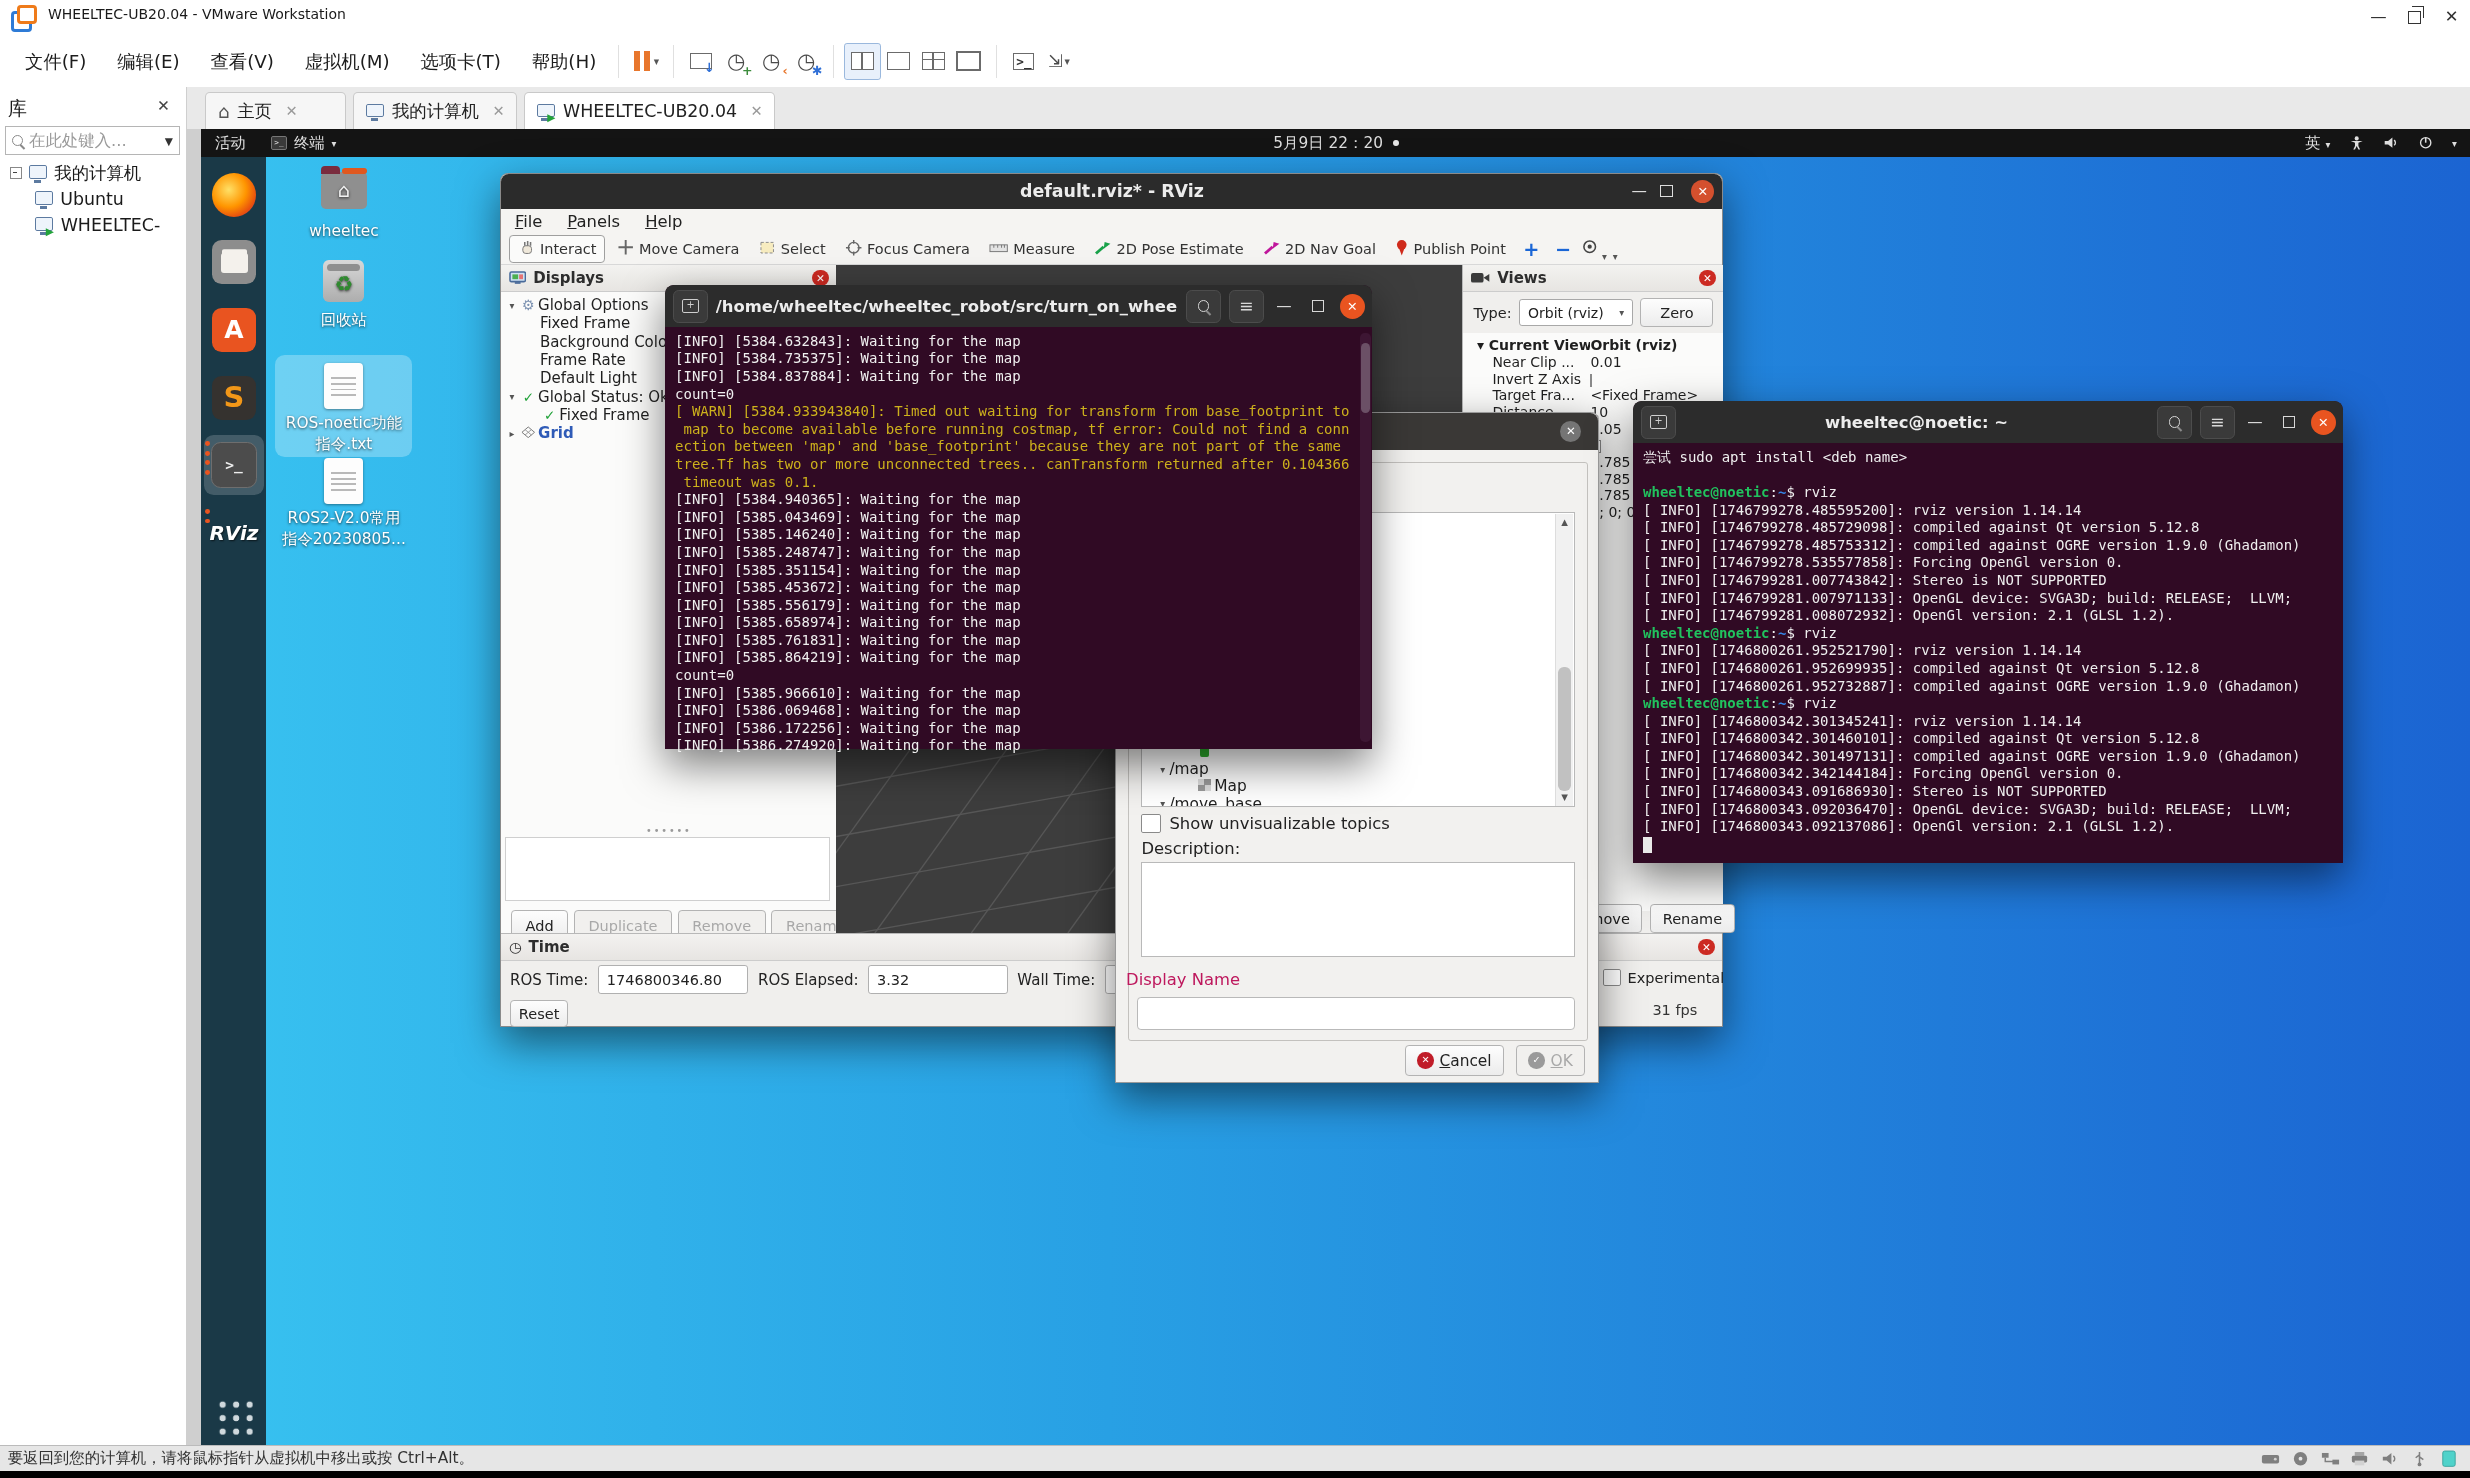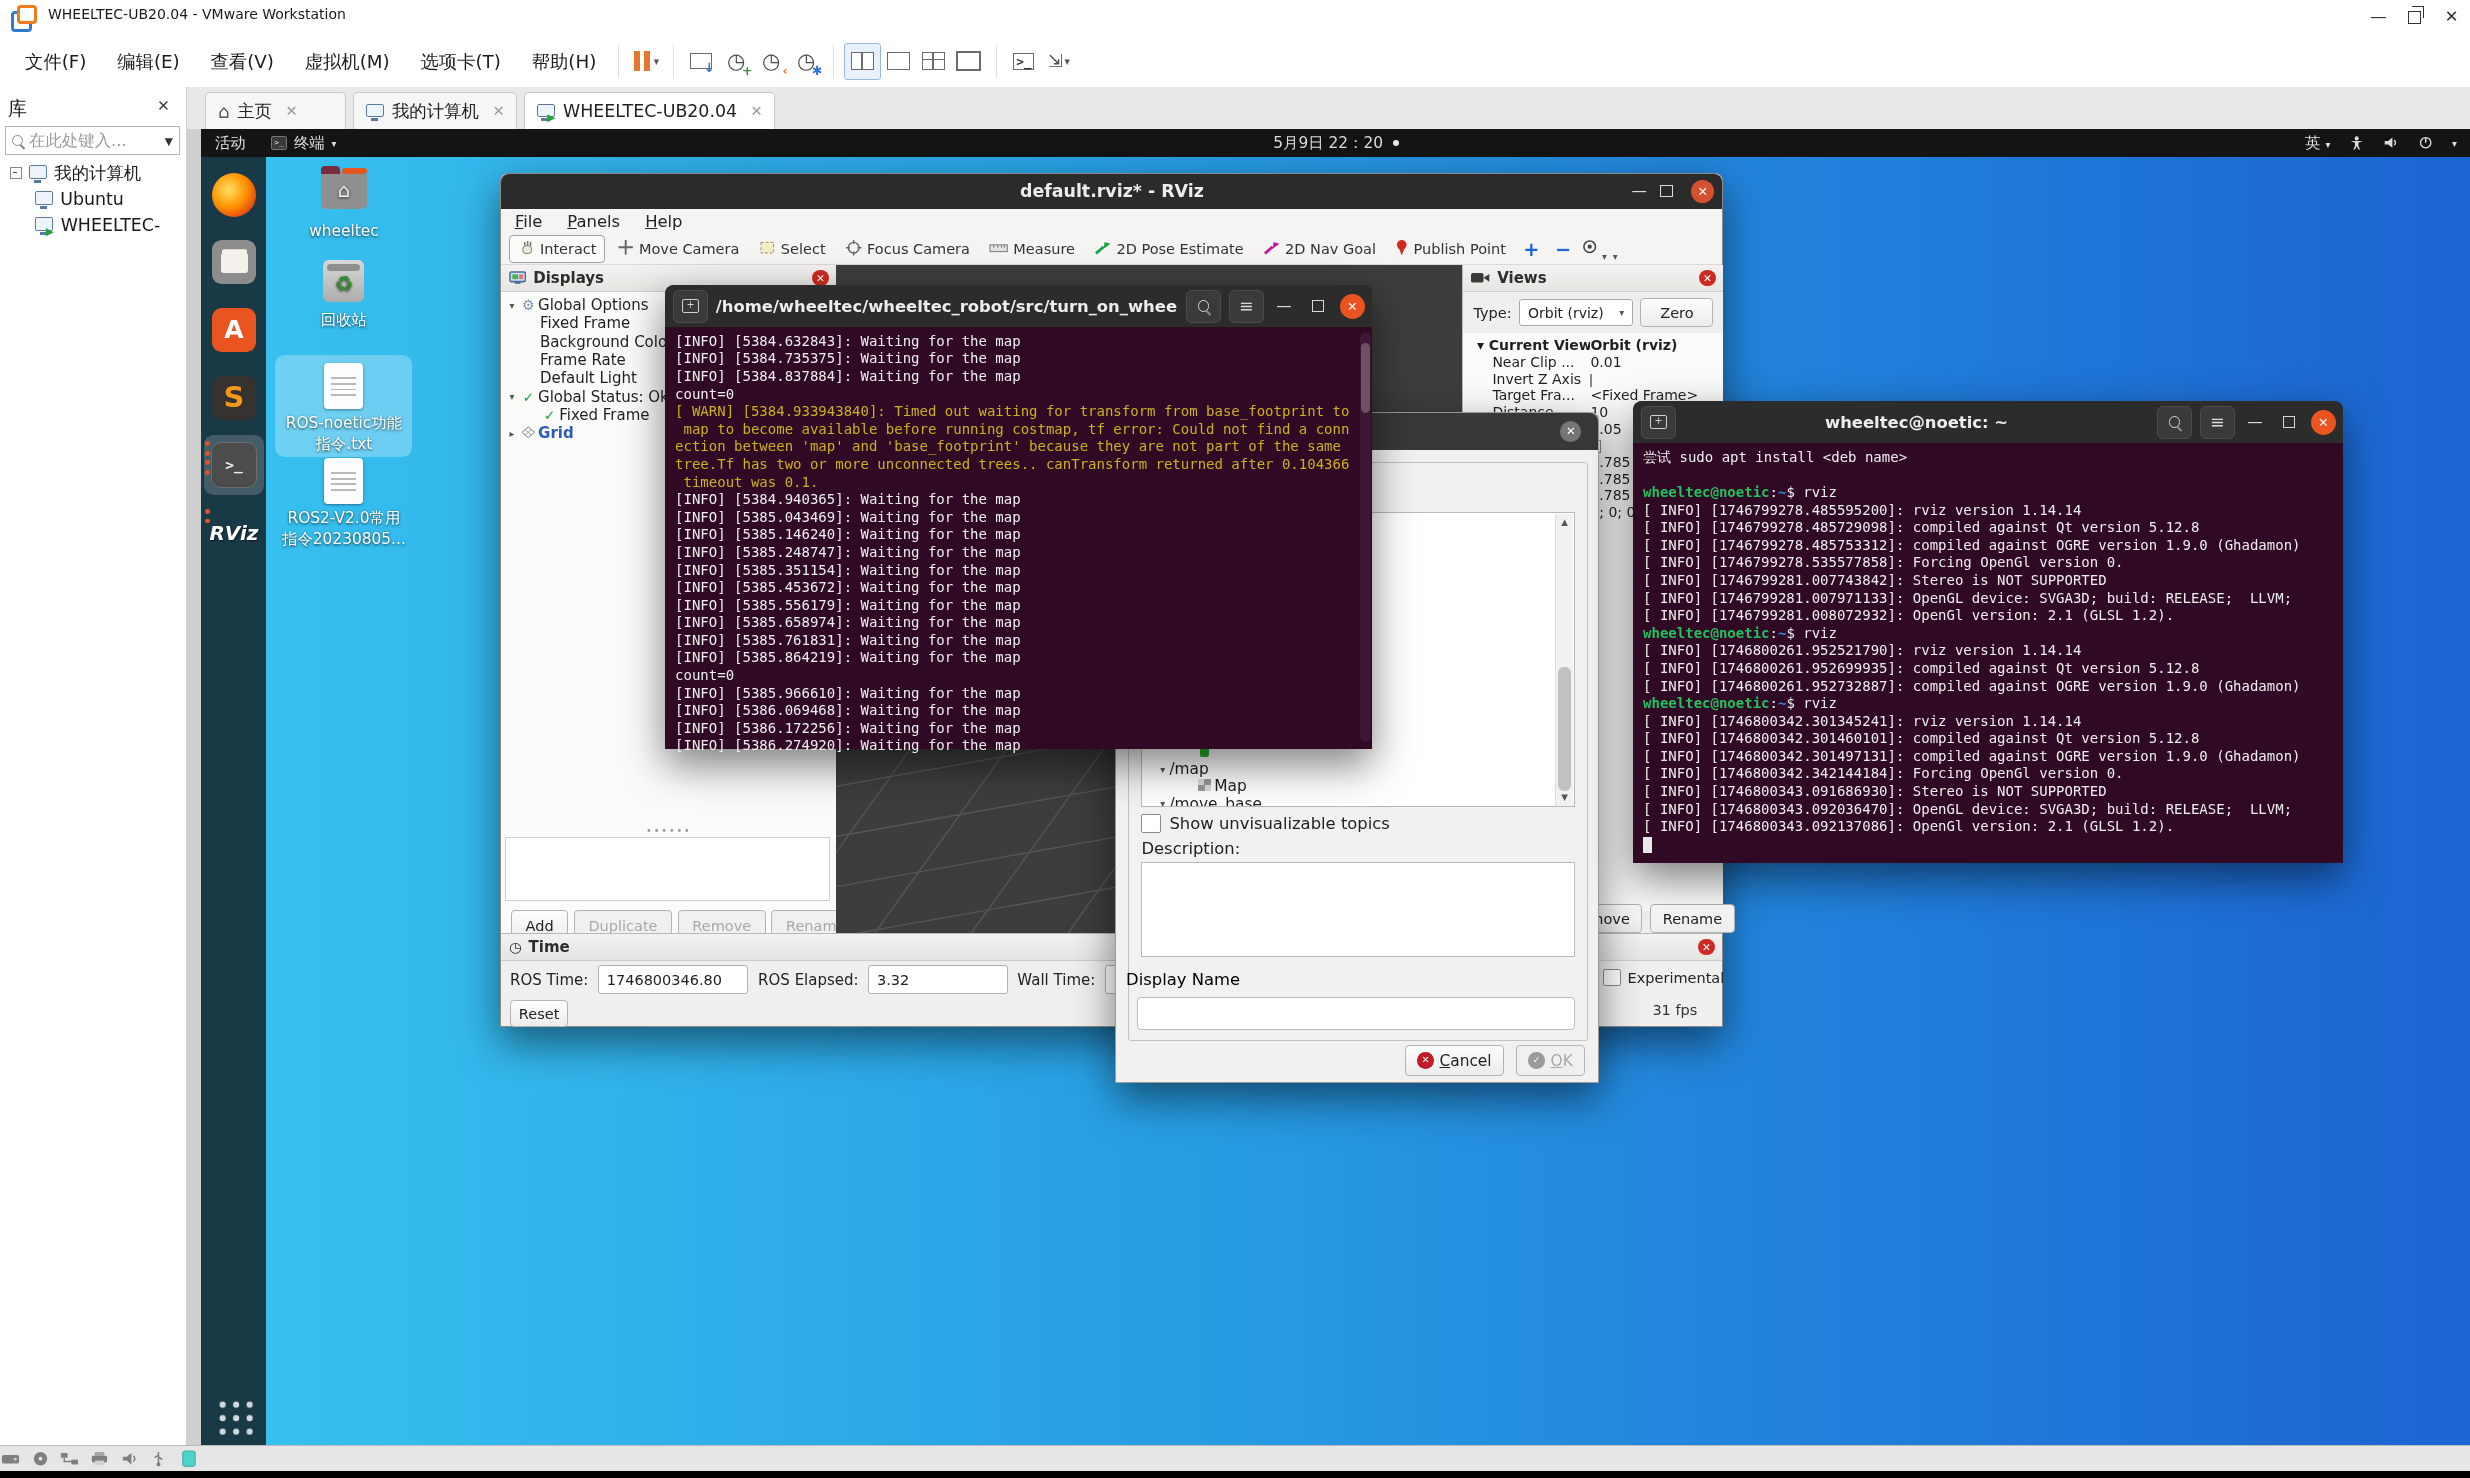--- a/index.html
+++ b/index.html
@@ -155,21 +155,21 @@
   #dlg-scroll{position:absolute;right:1px;top:1px;width:17.4px;height:292px;background:#f1f1f1;border-left:1px solid #ddd;}
   .sarrow{position:absolute;left:0;width:17.4px;height:17.4px;font-size:8.7px;color:#555;text-align:center;line-height:17.4px;}
   #dlg-thumb{position:absolute;left:1.9px;top:153px;width:13.5px;height:124px;background:#c1c1c1;border-radius:5.8px;}
   #topic-rows{position:absolute;left:0;top:230px;width:415px;}
   .topicrow{display:flex;align-items:center;height:17.4px;font-size:15.4px;color:#1f1f1f;}
   .mapico{display:inline-block;width:12.6px;height:12.6px;background:conic-gradient(#9a9a9a 0 25%,#dcdcdc 0 50%,#9a9a9a 0 75%,#dcdcdc 0);}
   .markico{display:inline-block;width:9.7px;height:9.7px;background:#2dad2d;border-radius:1.9px;}
   #dlg-showuv{left:25px;top:401px;display:flex;align-items:center;gap:8.7px;font-size:16.4px;color:#222;}
   #dlg-desc-label{left:25px;top:426px;font-size:16.4px;color:#222;}
   #dlg-desc{left:25px;top:449px;width:434px;height:95px;background:#fff;border:1px solid #b9b9b9;box-sizing:border-box;}
-  #dlg-dn-label{left:9.7px;top:557px;font-size:16.4px;color:#000000;}
+  #dlg-dn-label{left:9.7px;top:557px;font-size:16.4px;color:#be185d;}
   #dlg-input{left:21px;top:584px;width:438px;height:33px;background:#fff;border:1px solid #b9b9b9;border-radius:3.9px;box-sizing:border-box;}
   #dlg-btns{left:0;top:632px;width:469px;display:flex;justify-content:flex-end;gap:11.6px;}
   #dlg-btns .btn{height:29px;padding:0 11.6px;gap:5.8px;font-size:15.4px;}
   .bico{width:16.4px;height:16.4px;border-radius:50%;color:#fff;font-size:9.7px;line-height:16.4px;text-align:center;}
   .bico.red{background:#c01c28;}
   .bico.gray{background:#9a9a9a;}
   
   .term{background:#300a24;border-radius:8.7px 8.7px 0 0;z-index:30;}
   .term-head{position:absolute;left:0;top:0;right:0;height:42px;background:#2c2c2c;border-radius:8.7px 8.7px 0 0;display:flex;align-items:center;padding:0 7.7px;box-sizing:border-box;gap:7.7px;}
   .th-btn{width:33px;height:31px;background:#3a3a3a;border:1px solid #4c4c4c;border-radius:5.8px;display:flex;align-items:center;justify-content:center;color:#d8d8d8;}
@@ -805,20 +805,21 @@
             <div class="tl"><span>[ INFO] [1746800343.092036470]: OpenGL device: SVGA3D; build: RELEASE;  LLVM;</span></div>
             <div class="tl"><span>[ INFO] [1746800343.092137086]: OpenGl version: 2.1 (GLSL 1.2).</span></div>
             <div class="tl"><span class="cursorblk"></span></div>
           </div>
       </div>
 
     </div>
   </div>
 
   <div class="abs" id="statusbar">
+    <div id="status-msg">要返回到您的计算机，请将鼠标指针从虚拟机中移出或按 Ctrl+Alt。</div>
     <div id="status-icons">
       <svg class="sic" viewBox="0 0 22 18">
           <rect x="2" y="5" width="18" height="9" rx="2" fill="#6e6e6e"></rect>
           <circle cx="16" cy="9.5" r="1.5" fill="#cfcfcf"></circle>
         </svg>
       <svg class="sic" viewBox="0 0 22 18">
           <circle cx="11" cy="9" r="7" fill="#6e6e6e"></circle>
           <circle cx="11" cy="9" r="2" fill="#e6e6e6"></circle>
         </svg>
       <svg class="sic" viewBox="0 0 22 18">

